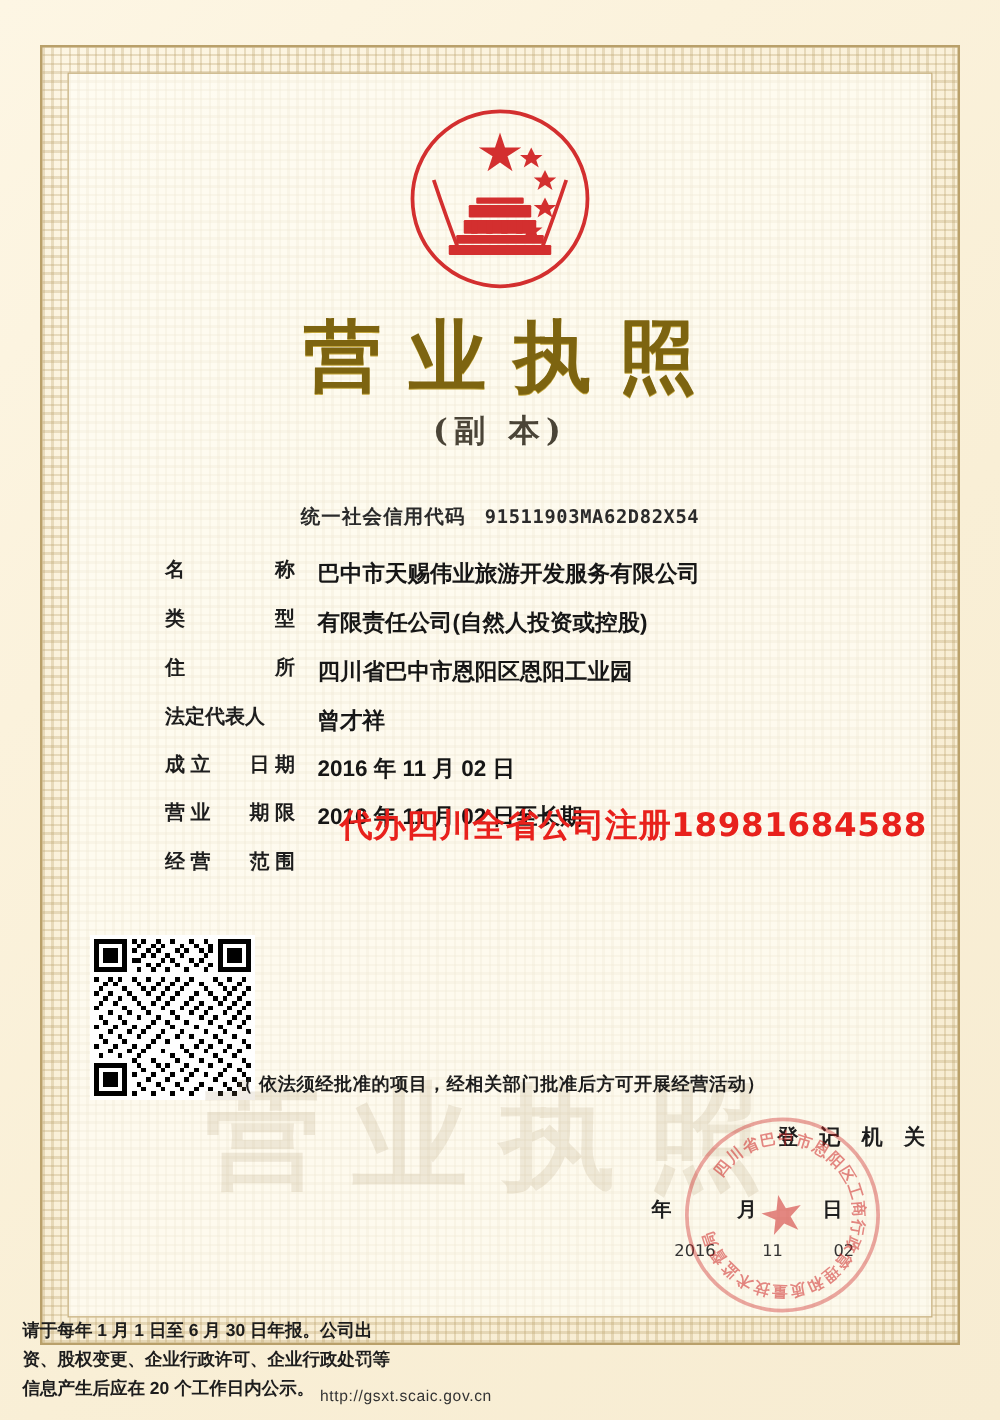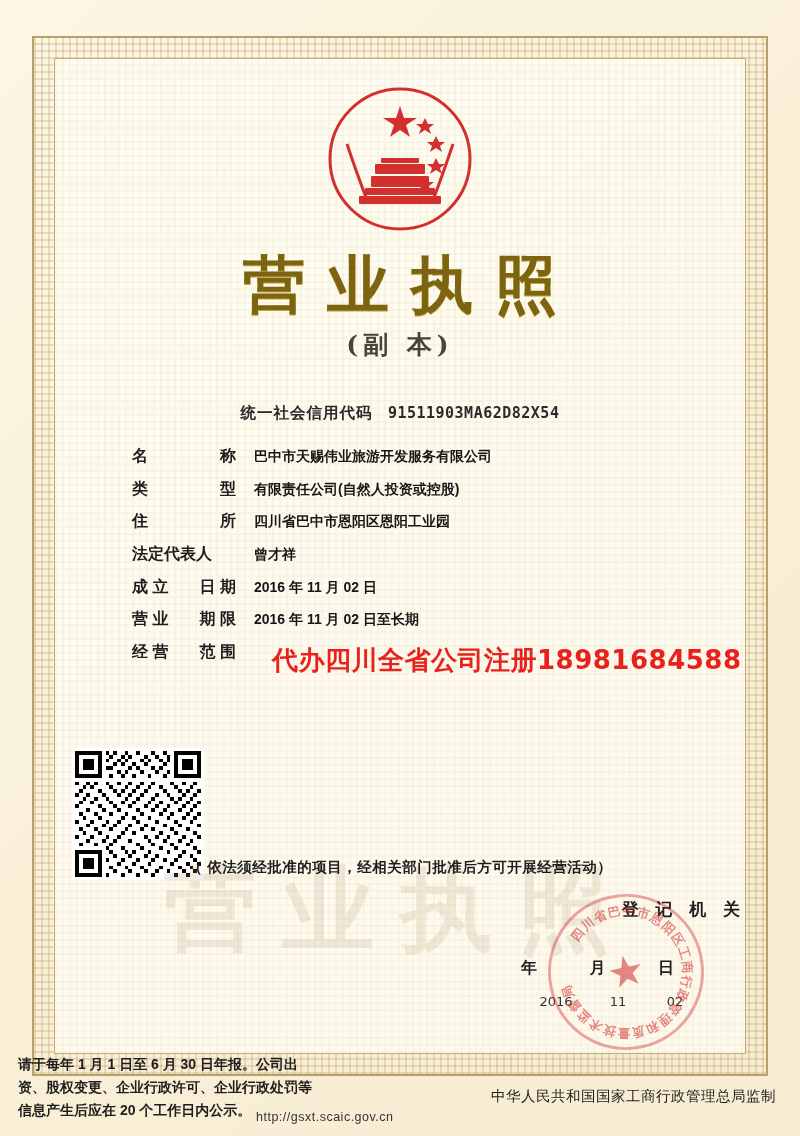--- a/index.html
+++ b/index.html
@@ -94,21 +94,21 @@
     letter-spacing:0px;
     white-space:nowrap;
   }
   .field .label.spread{
     display:flex;
     justify-content:space-between;
     padding-right:18px;
     box-sizing:border-box;
   }
   .field .value{
-    font-size:14px;
+    font-size:18px;
     color:#161616;
     line-height:1.55;
     font-weight:bold;
   }
   .field.scope .value{
     font-size:14.5px;
     line-height:1.62;
     letter-spacing:0px;
     text-align:justify;
   }
@@ -613,15 +613,14 @@
       </svg>
       <div class="star">★</div>
     </div>
 
     <div class="watermark">代办四川全省公司注册18981684588</div>
 
   </div>
 
   <div class="footer-left">请于每年 1 月 1 日至 6 月 30 日年报。公司出资、股权变更、企业行政许可、企业行政处罚等信息产生后应在 20 个工作日内公示。</div>
   <div class="footer-url">http://gsxt.scaic.gov.cn</div>
-  <div class="footer-right">中华人民共和国国家工商行政管理总局监制</div>
 
 </div>
 
 </body></html>

